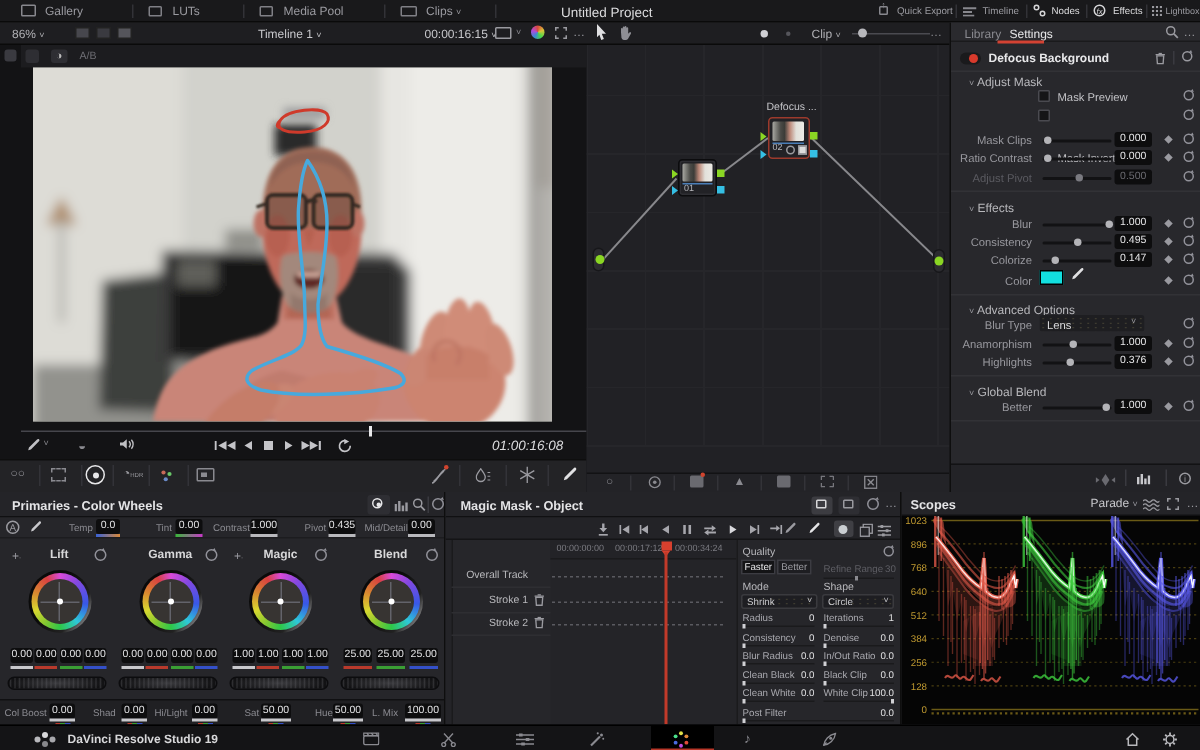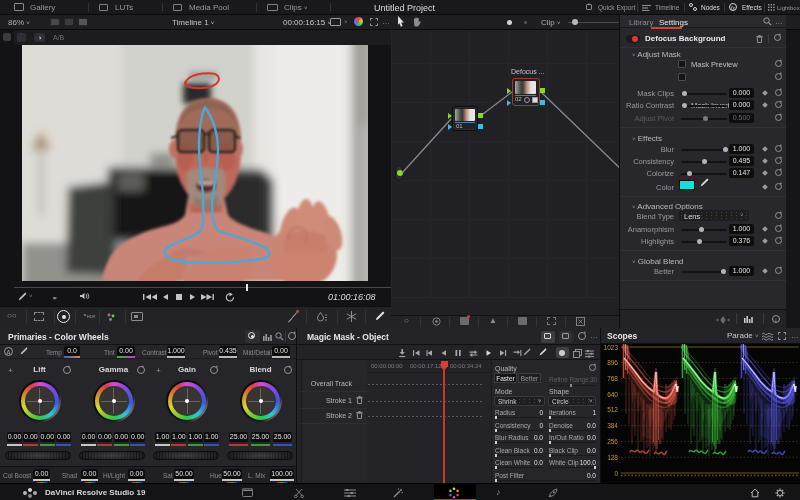--- a/index.html
+++ b/index.html
@@ -366,21 +366,21 @@
 <svg class="abs" style="left:412px;top:17px;" width="9" height="10" viewBox="0 0 9 10">
       <path d="M2,4.5 L2,2.2 Q2,1.6 2.6,1.6 Q3.2,1.6 3.2,2.2 L3.2,1.2 Q3.2,0.6 3.8,0.6 Q4.4,0.6 4.4,1.2 L4.4,1 Q4.4,0.4 5,0.4 Q5.6,0.4 5.6,1 L5.6,1.6 Q5.6,1.1 6.2,1.1 Q6.8,1.1 6.8,1.7 L6.8,5.5 L7.6,4.6 Q8.2,4 8.6,4.6 Q8.9,5 8.5,5.6 L6.8,8.6 Q6.2,9.6 5,9.6 L3.8,9.6 Q2.6,9.6 2.3,8.2 Z" fill="#8e8e94"></path>
     </svg>
 <div class="abs" style="left:507px;top:20px;width:5px;height:5px;background:#d0d0d4;border-radius:50%;"></div>
 <div class="abs" style="left:524px;top:21px;width:3px;height:3px;background:#55555b;border-radius:50%;"></div>
 <div class="abs txt8" style="left:541px;top:18px;color:#b0b0b4;">Clip <span style="font-size:6px;">˅</span></div>
 <div class="abs" style="left:568px;top:22px;width:52px;height:1px;background:#4a4a50;"></div>
 <div class="abs" style="left:572px;top:19px;width:6px;height:6px;background:#b8b8bc;border-radius:50%;"></div>
 <div class="abs txt8" style="left:620px;top:17px;color:#8a8a90;">…</div>
 
-<div id="setpanel" class="abs" style="left:619px;top:15px;width:167px;height:313px;background:#28282c;border-left:1px solid #0e0e0e;overflow:hidden;">
+<div id="setpanel" class="abs" style="left:633px;top:15px;width:167px;height:313px;background:#28282c;border-left:1px solid #0e0e0e;overflow:hidden;">
   <div class="abs" style="left:0;top:0;width:167px;height:13px;background:#2a2a2e;border-bottom:1px solid #1a1a1c;"></div>
   <div class="abs" style="left:9px;top:3px;font-size:8px;color:#8a8a90;">Library</div>
   <div class="abs" style="left:39px;top:3px;font-size:8px;color:#e8e8ea;">Settings</div>
   <div class="abs" style="left:31px;top:12px;width:31px;height:2px;background:#d34233;"></div>
   <div class="abs" style="left:143px;top:2px;">
         <svg width="9" height="9" viewBox="0 0 9 9">
           <circle cx="3.5" cy="3.5" r="2.7" fill="none" stroke="#9a9aa0" stroke-width="1"></circle>
           <line x1="5.6" y1="5.6" x2="8.2" y2="8.2" stroke="#9a9aa0" stroke-width="1.2"></line>
         </svg>
       </div>
@@ -467,21 +467,21 @@
   <div class="abs" style="left:0px;top:265px;width:167px;height:1px;background:#323236;"></div>
   <div class="lbl" style="left:0px;top:168px;width:54px;">Color</div>
   <div class="abs" style="left:59px;top:165px;width:16px;height:10px;background:#12dfdf;border:1px solid #000;"></div>
   <div class="abs" style="left:80px;top:163px;">
         <svg width="9" height="9" viewBox="0 0 9 9">
           <path d="M0.8,8.2 L2.6,7.6 L8,2.2 C8.4,1.8 8.4,1.2 8,0.9 C7.6,0.5 7.1,0.6 6.7,1 L1.3,6.4 Z" fill="#e0e0e2"></path>
         </svg>
       </div>
   <div class="kdia" style="left:143px;top:170px;width:4px;height:4px;"></div>
   <span class="rst" style="left:155px;top:168px;width:7px;height:7px;"></span>
-  <div class="lbl" style="left:0px;top:197px;width:54px;">Blend Type</div>
+  <div class="lbl" style="left:0px;top:197px;width:54px;">Blur Type</div>
   <div class="abs" style="left:59px;top:195px;width:70px;height:11px;background:#1e1e21;border-radius:2px;background-image:radial-gradient(circle, #4a4636 0.5px, transparent 0.6px);background-size:5px 3px;background-position:30px 4px;"></div>
   <div class="abs" style="left:64px;top:197px;font-size:7.5px;color:#dcdcde;">Lens</div>
   <div class="abs" style="left:120px;top:197px;font-size:6px;color:#9a9aa0;">˅</div>
   <span class="rst" style="left:155px;top:197px;width:7px;height:7px;"></span>
   <div class="abs" style="left:0;top:294px;width:167px;height:19px;background:#232327;border-top:1px solid #121214;"></div>
   <div class="abs" style="left:96px;top:301px;">
         <svg width="14" height="8" viewBox="0 0 14 8">
           <path d="M7,0 L9.6,4 L7,8 L4.4,4 Z" fill="#6a6a70"></path>
           <path d="M3,4 L0.6,2.2 L0.6,5.8 Z" fill="#6a6a70"></path>
           <path d="M11,4 L13.4,2.2 L13.4,5.8 Z" fill="#6a6a70"></path>
@@ -545,21 +545,21 @@
   <div class="abs" style="left:203px;top:21px;font-size:6.5px;color:#8a8a90;">Pivot</div>
   <div class="vbox" style="left:219px;top:18px;width:18px;">0.435</div>
   <div class="abs" style="left:219px;top:28px;width:18px;height:1.5px;background:#b8b8bc;"></div>
   <div class="abs" style="left:243px;top:21px;font-size:6.5px;color:#8a8a90;">Mid/Detail</div>
   <div class="vbox" style="left:272px;top:18px;width:18px;">0.00</div>
   <div class="abs" style="left:272px;top:28px;width:18px;height:1.5px;background:#b8b8bc;"></div>
   <div class="abs" style="left:39.5px;top:37px;transform:translateX(-50%);font-size:8px;font-weight:bold;color:#d8d8da;">Lift</div>
   <span class="rst" style="left:62.5px;top:38px;width:8px;height:8px;"></span>
   <div class="abs" style="left:113.5px;top:37px;transform:translateX(-50%);font-size:8px;font-weight:bold;color:#d8d8da;">Gamma</div>
   <span class="rst" style="left:136.5px;top:38px;width:8px;height:8px;"></span>
-  <div class="abs" style="left:187px;top:37px;transform:translateX(-50%);font-size:8px;font-weight:bold;color:#d8d8da;">Gain</div>
+  <div class="abs" style="left:187px;top:37px;transform:translateX(-50%);font-size:8px;font-weight:bold;color:#d8d8da;">Magic</div>
   <span class="rst" style="left:210px;top:38px;width:8px;height:8px;"></span>
   <div class="abs" style="left:260.5px;top:37px;transform:translateX(-50%);font-size:8px;font-weight:bold;color:#d8d8da;">Blend</div>
   <span class="rst" style="left:283.5px;top:38px;width:8px;height:8px;"></span>
   <div class="abs" style="left:8px;top:38px;font-size:8px;color:#9a9aa0;">+<span style="font-size:5px;">∙</span></div>
   <div class="abs" style="left:156px;top:38px;font-size:8px;color:#9a9aa0;">+<span style="font-size:5px;">∙</span></div>
   <div class="abs" style="left:18.5px;top:52px;width:42px;height:42px;border-radius:50%;background:linear-gradient(305deg,#b8b8bc 2%,#222 28%,#0a0a0a 60%);"></div>
   <div class="abs" style="left:20.5px;top:54px;width:38px;height:38px;border-radius:50%;background:conic-gradient(from 0deg,#d84ad8,#8648e0 40deg,#3858e8 95deg,#2ec8d8 140deg,#2ec848 180deg,#86c830 215deg,#d8d830 250deg,#d88830 290deg,#d84040 330deg,#d84ad8 360deg);"></div>
   <div class="abs" style="left:24.5px;top:58px;width:30px;height:30px;border-radius:50%;background:#373432;"></div>
   <div class="abs" style="left:39.0px;top:60px;width:1px;height:26px;background:#63636a;"></div>
   <div class="abs" style="left:26.5px;top:72.5px;width:26px;height:1px;background:#63636a;"></div>

